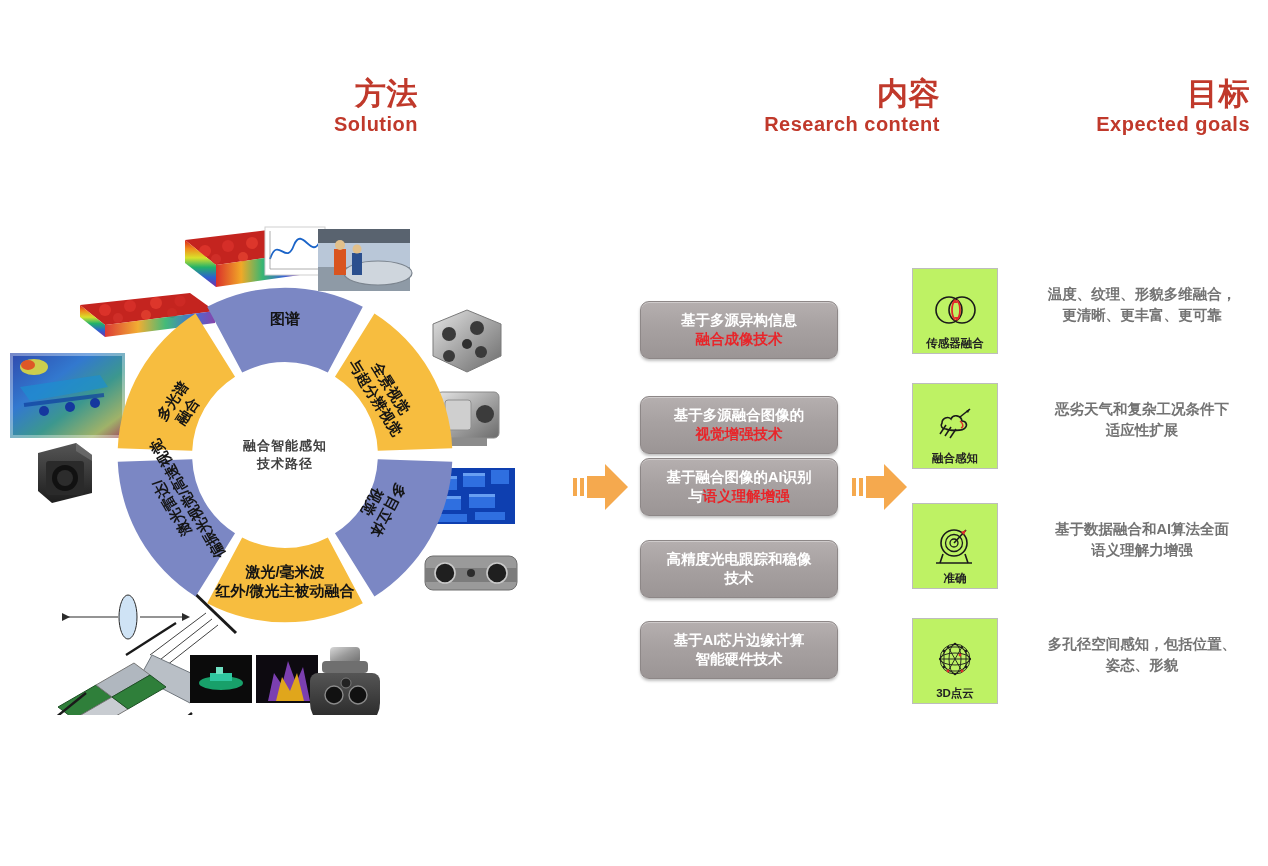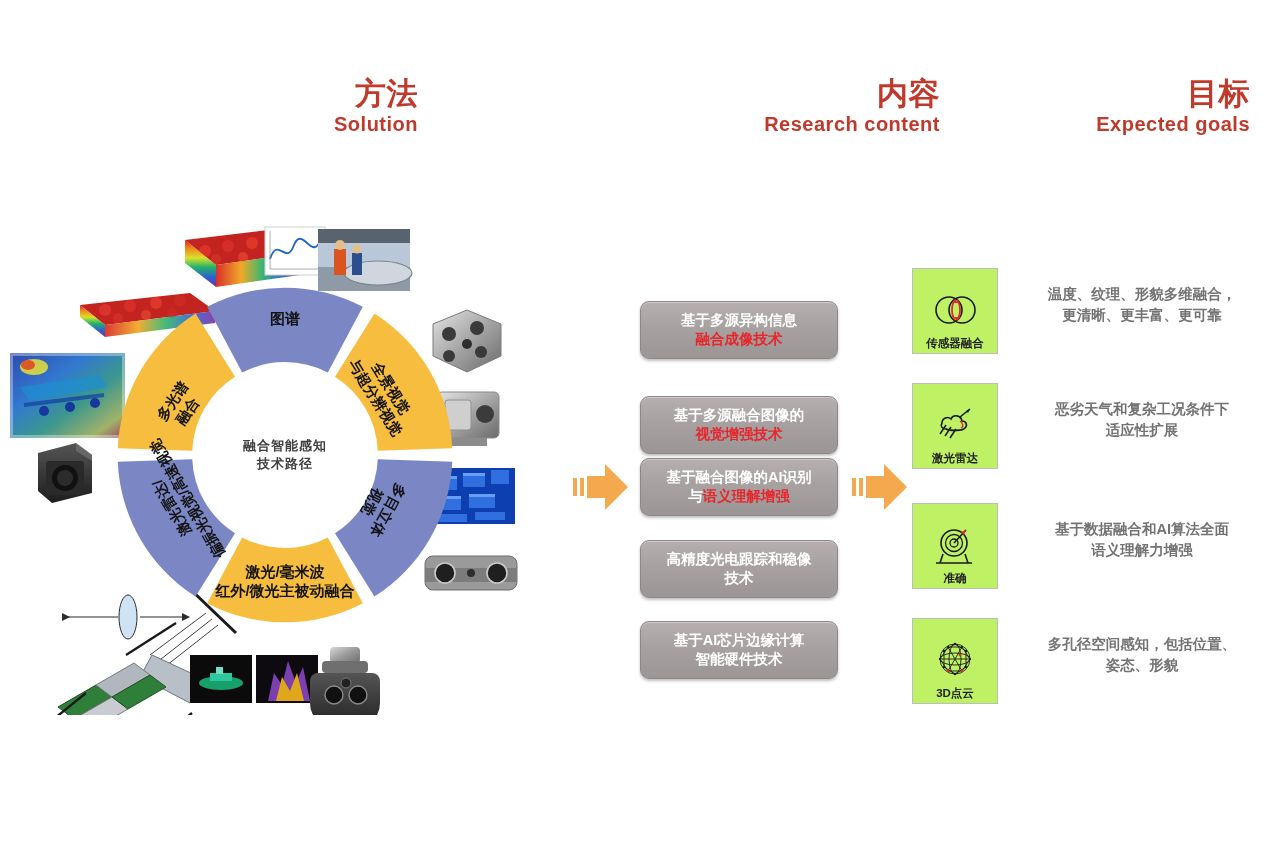--- a/index.html
+++ b/index.html
@@ -414,21 +414,21 @@
         <path d="M16,28 C12,28 10,25 12,22 C12,17 18,15 21,18 C23,13 31,14 32,20 C36,20 38,24 35,27 C33,30 20,30 16,28 Z" fill="none" stroke="#1a1a1a" stroke-width="1.6"></path>
         <path d="M30,20 C33,22 34,26 31,27" fill="none" stroke="#e02b2b" stroke-width="1.5"></path>
         <g stroke="#1a1a1a" stroke-width="1.5">
           <line x1="10" y1="33" x2="16" y2="24"></line>
             <line x1="15" y1="35" x2="21" y2="26"></line>
           <line x1="20" y1="37" x2="26" y2="28"></line>
         </g>
         <line x1="30" y1="16" x2="40" y2="8" stroke="#1a1a1a" stroke-width="1.6"></line>
         <polygon points="40,8 36,10 38,12" fill="#1a1a1a"></polygon>
       </svg>
-      <span class="cap">激光雷达</span>
+      <span class="cap">融合感知</span>
     </div>
     <div class="goal-text">
       <span class="l">恶劣天气和复杂工况条件下</span>
       <span class="l">适应性扩展</span>
     </div>
   </div>
 
   <div class="goal-row" id="goal-row-2">
     <div class="goal-card">
       <svg class="ic" viewBox="0 0 50 48">

